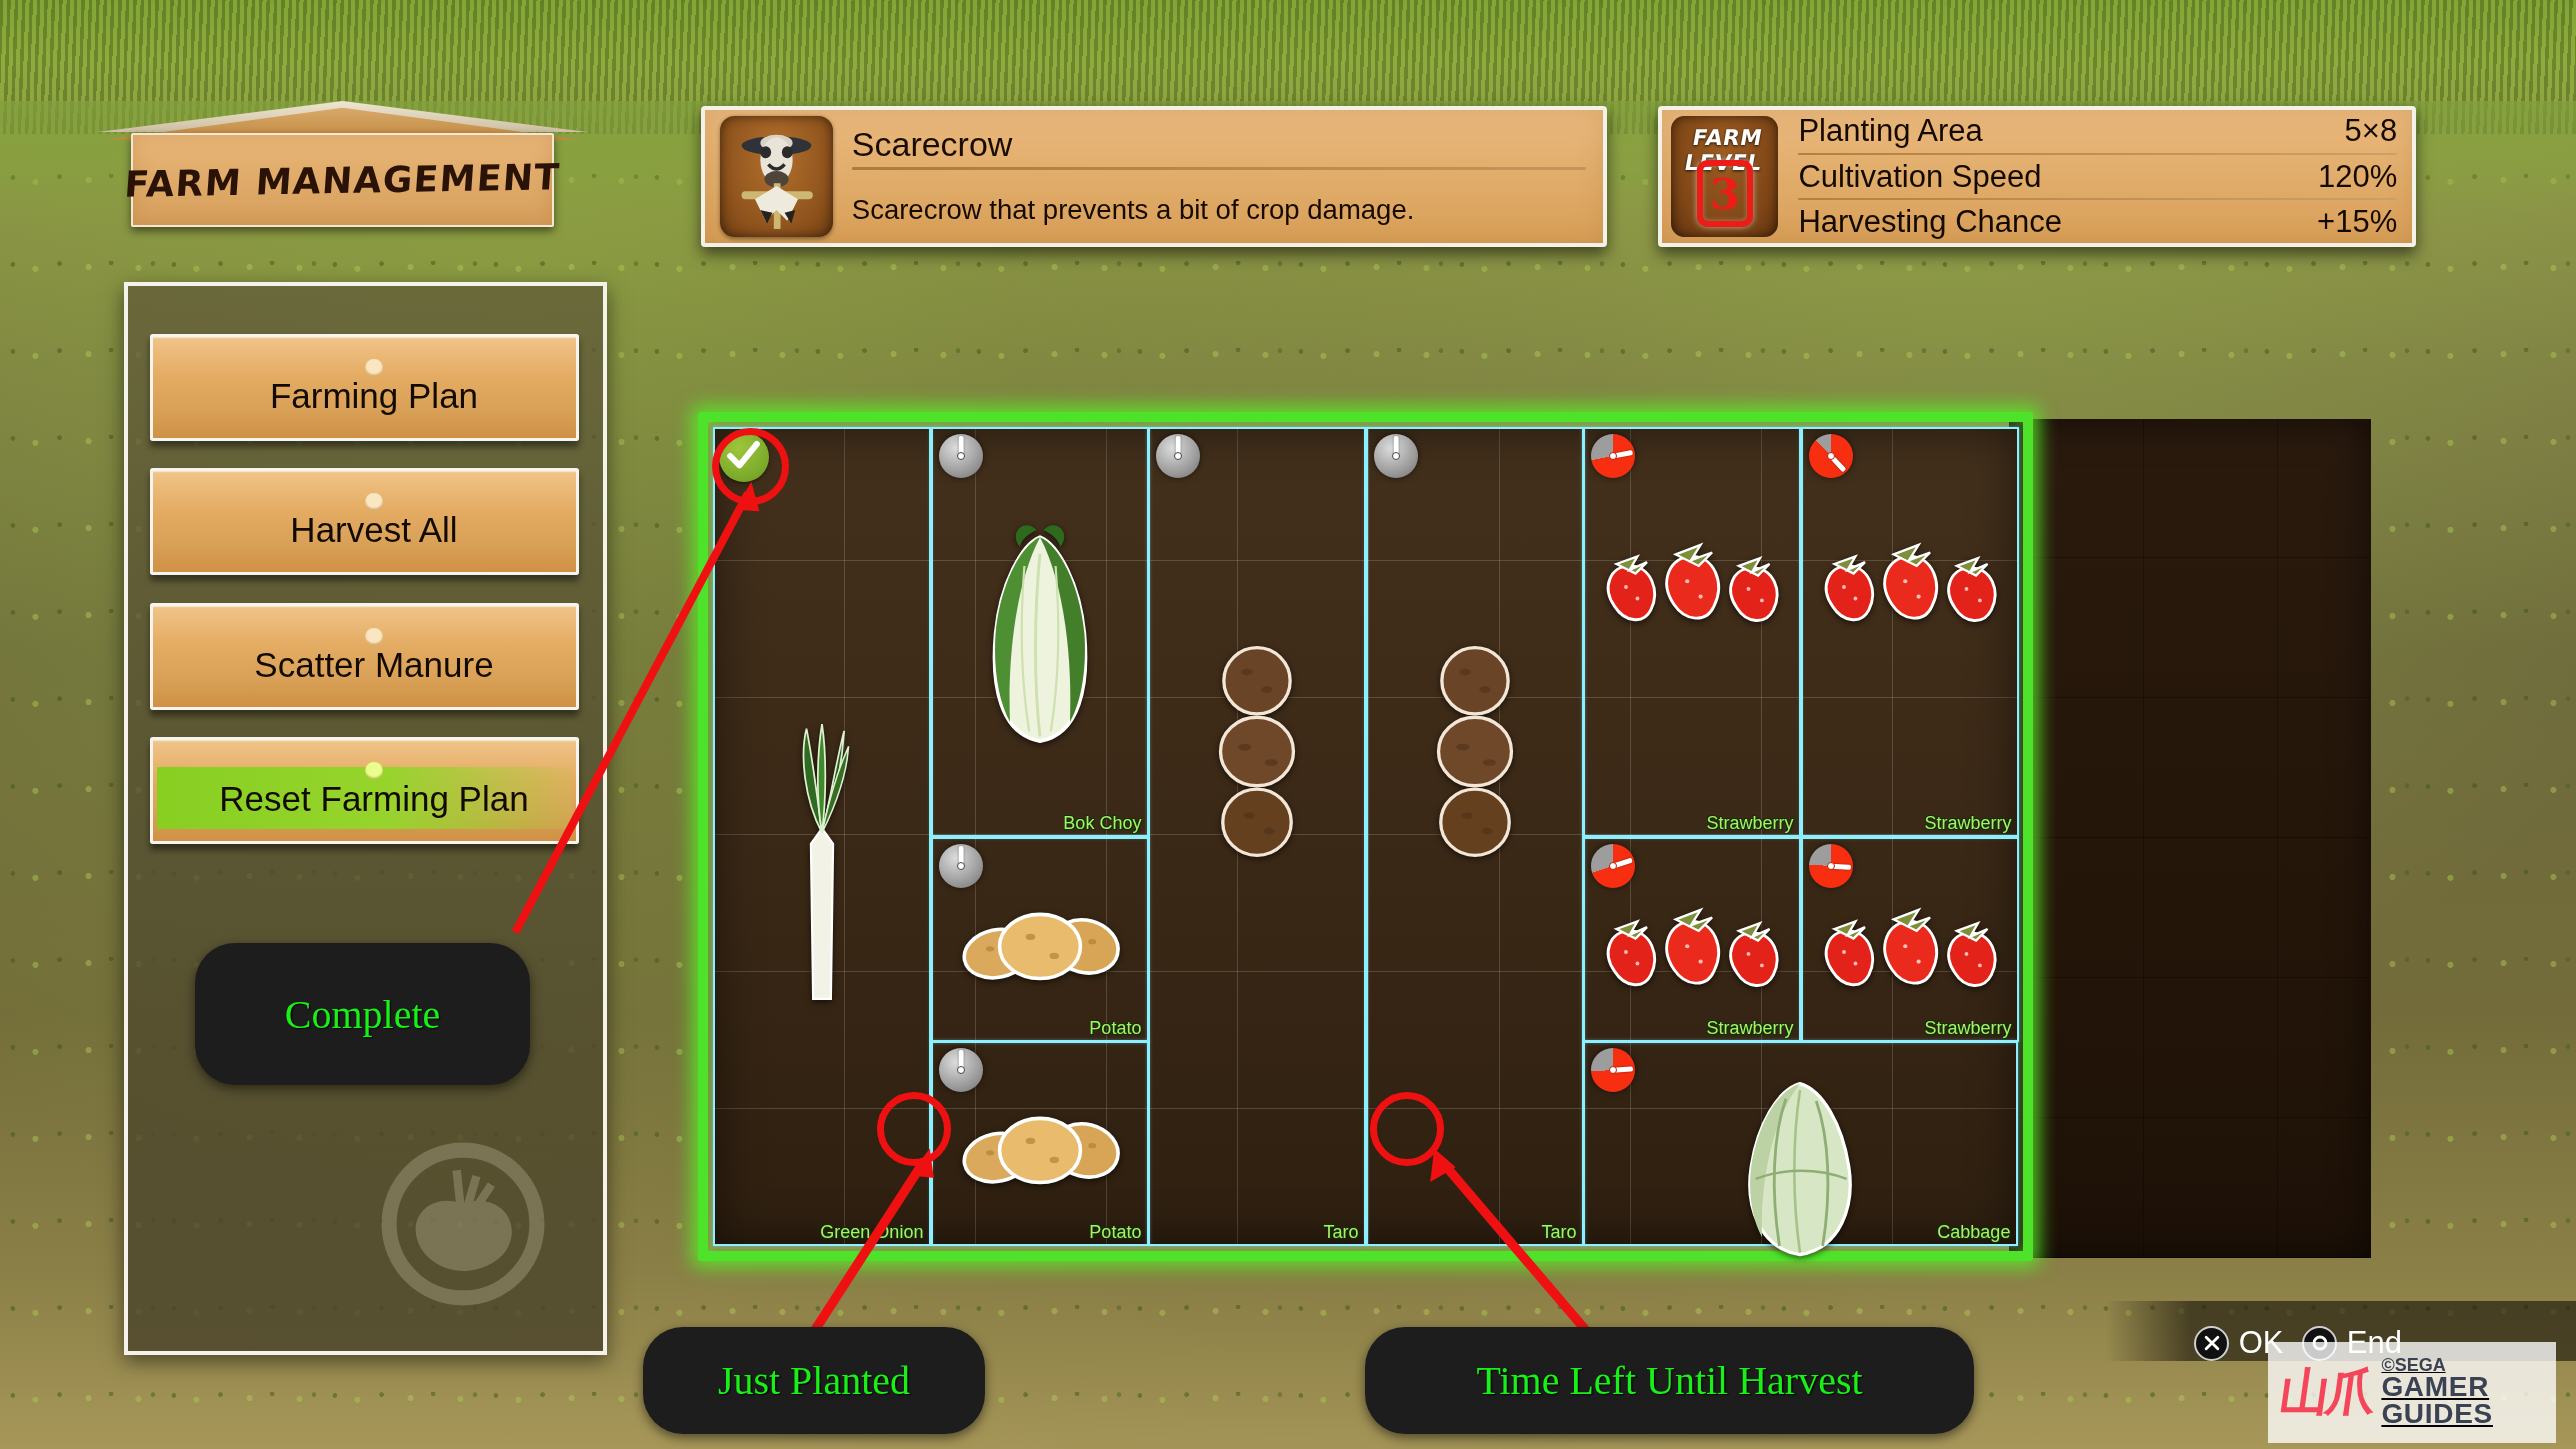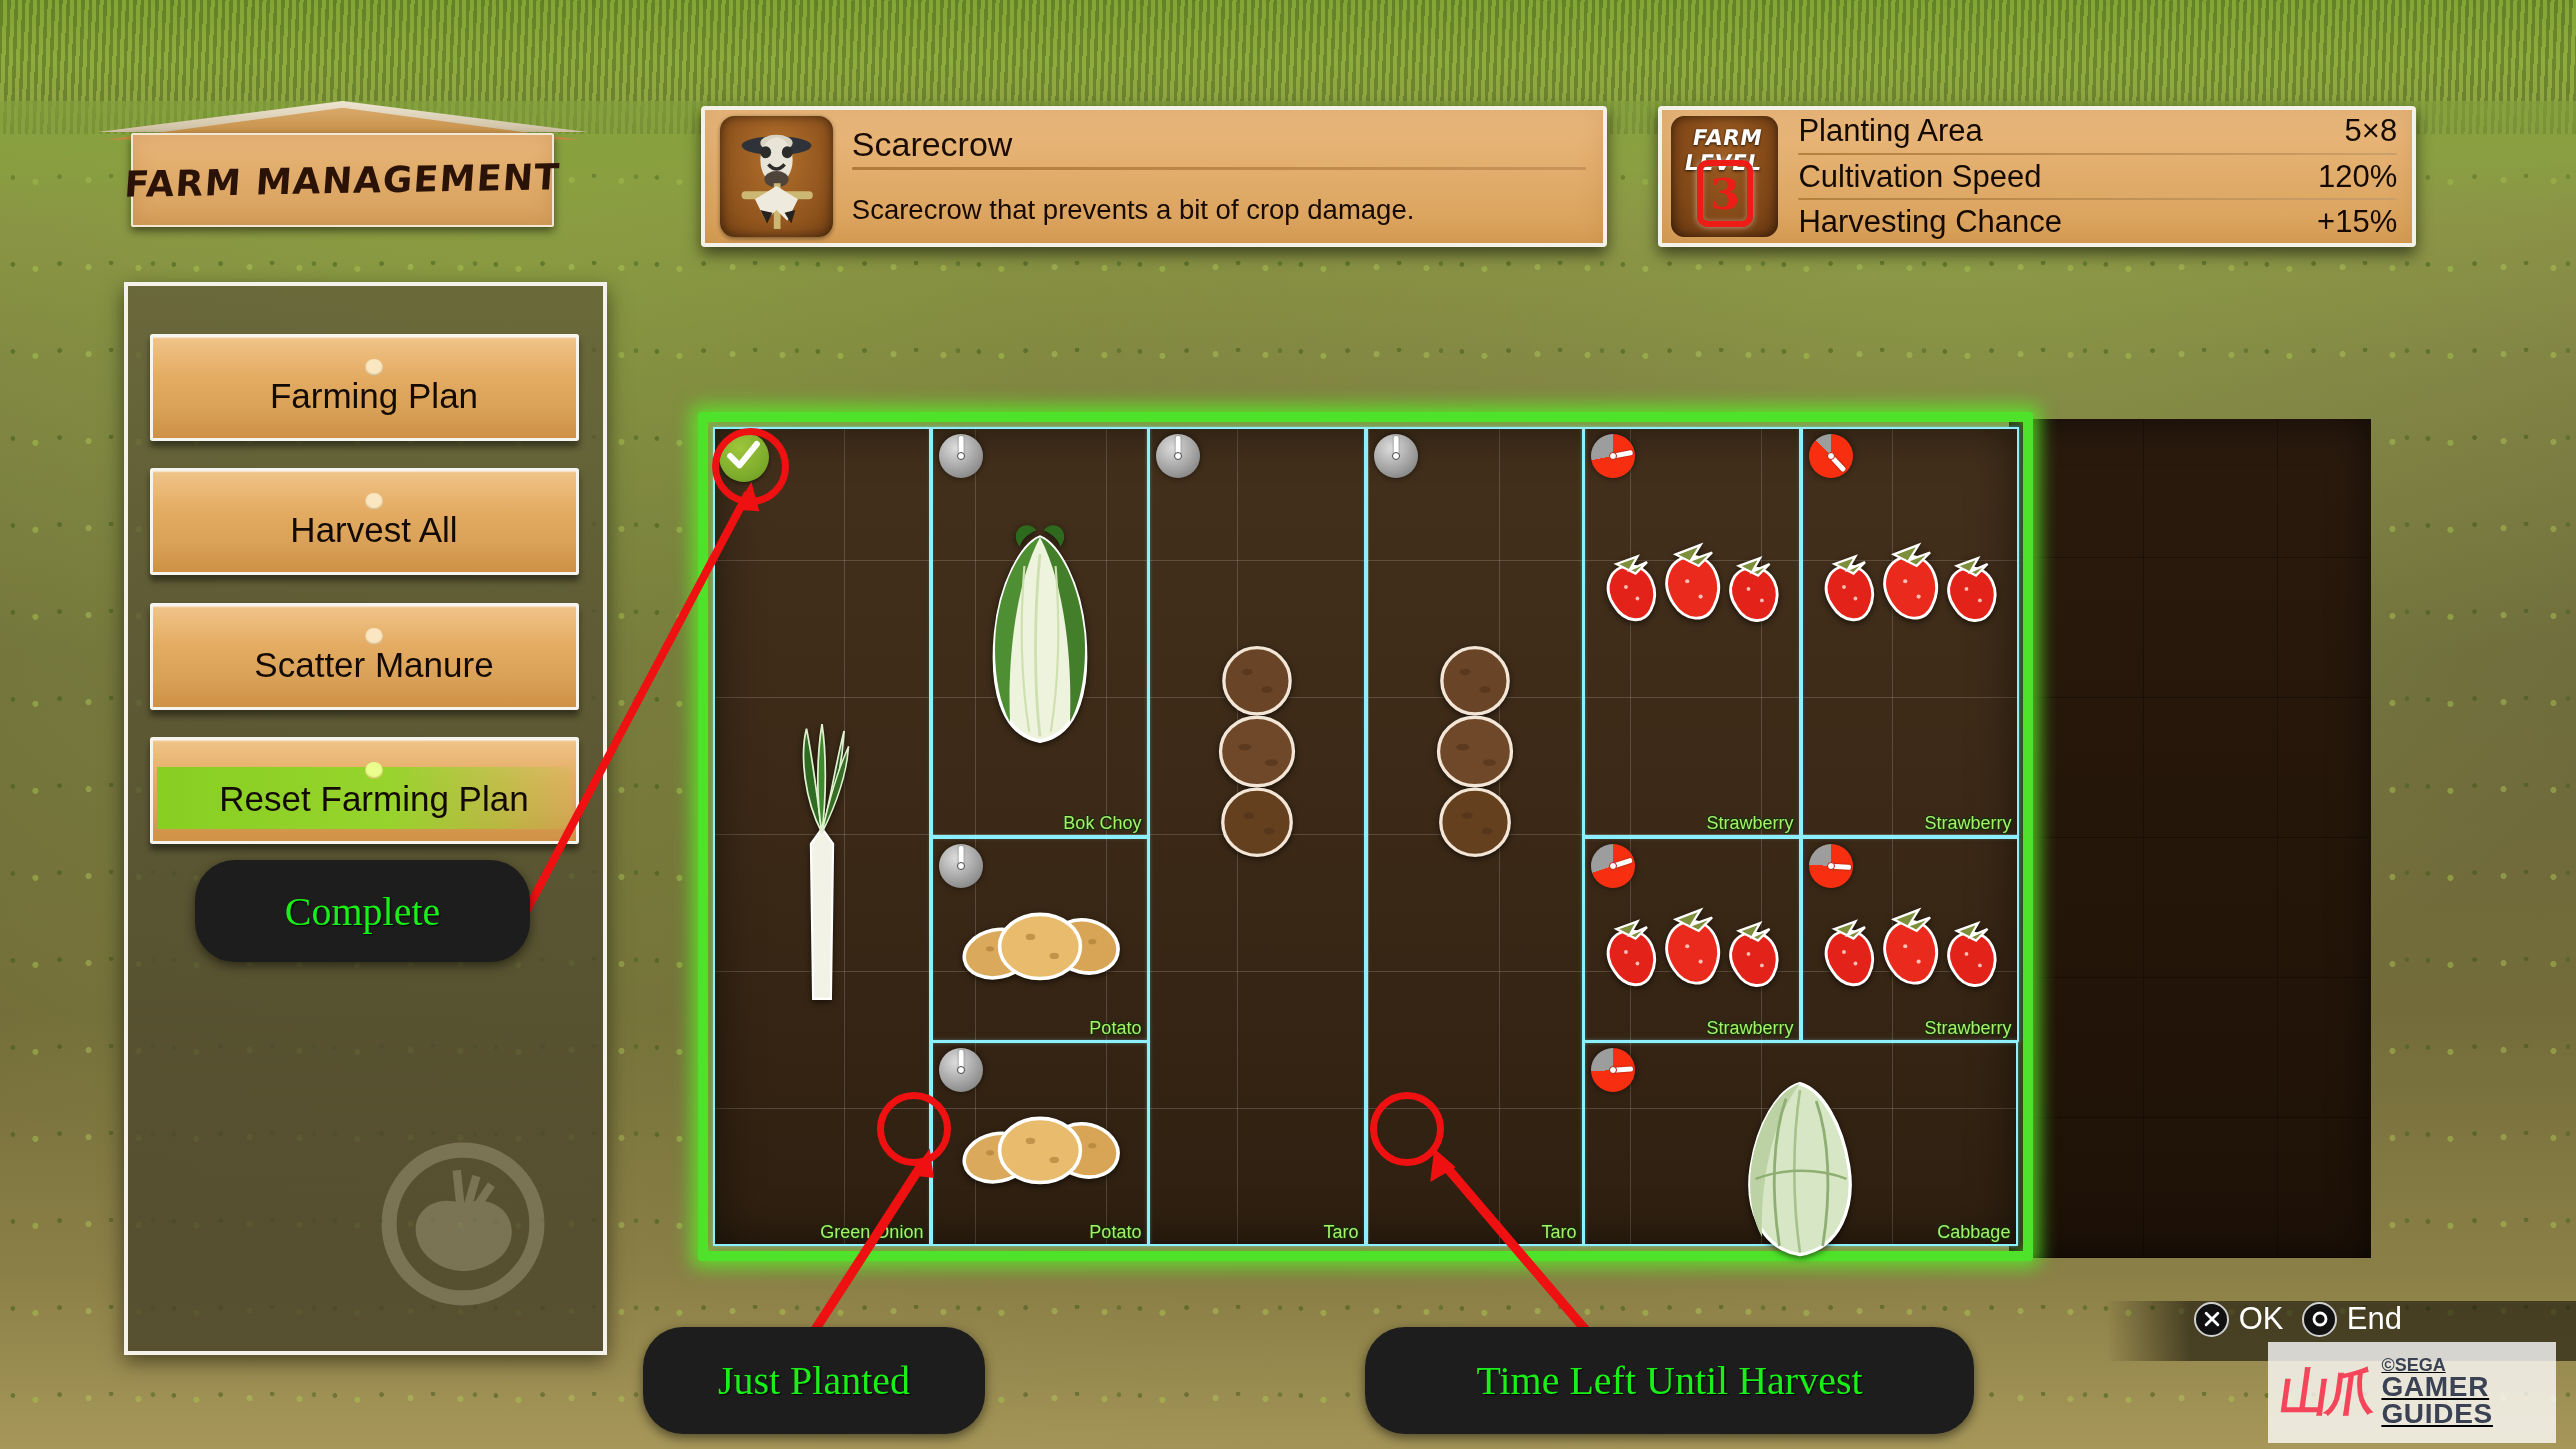--- a/index.html
+++ b/index.html
@@ -140,21 +140,21 @@
   
   .anno{position:absolute;background:#1d1d1d;border-radius:40px;
     display:flex;align-items:center;justify-content:center;box-shadow:0 4px 10.7px rgba(0,0,0,.5);}
   .anno span{font-family:"Liberation Serif", serif;font-size:40px;color:#18f018;
     text-shadow:1.3px 1.3px 1.3px rgba(0,0,0,.9);white-space:nowrap;}
   .ring{position:absolute;border:7.4px solid #ef1111;border-radius:50%;}
 
   
   .btnbar{position:absolute;right:0;top:1301px;width:470px;height:60px;
     background:linear-gradient(90deg, rgba(25,20,10,0), rgba(25,20,10,.62) 18%, rgba(25,20,10,.62));
-    display:flex;align-items:flex-start;justify-content:flex-end;gap:19px;padding-right:174px;}
+    display:flex;align-items:flex-end;justify-content:flex-end;gap:19px;padding-right:174px;}
   .padbtn{display:flex;align-items:center;gap:9.4px;}
   .padbtn .glyph{width:35px;height:35px;border-radius:50%;background:#111;
     border:2.7px solid #cfcfcf;display:flex;align-items:center;justify-content:center;color:#fff;}
   .padbtn .lbl{font-size:31px;color:#fff;}
 
   .gg{position:absolute;right:20px;top:1342px;width:288px;height:101px;
     background:rgba(255,255,255,.78);display:flex;align-items:center;gap:9.4px;padding-left:12px;}
   .gg .mark{font-family:"DejaVu Sans",sans-serif;font-weight:bold;font-size:50px;
     color:#f4455a;letter-spacing:-4px;transform:skewX(-8deg);}
   .gg .words{line-height:.96;text-decoration:underline;}
@@ -503,21 +503,21 @@
   <line x1="1210" y1="1990" x2="1378" y2="1730" stroke="#ef1111" stroke-width="14"></line>
   <polygon points="1386,1712 1356,1752 1392,1756" fill="#ef1111"></polygon>
   <line x1="2370" y1="1990" x2="2148" y2="1730" stroke="#ef1111" stroke-width="14"></line>
   <polygon points="2138,1712 2132,1762 2170,1740" fill="#ef1111"></polygon>
 </svg>
 
 <div class="ring" style="left:712px;top:428px;width:77px;height:77px"></div>
 <div class="ring" style="left:877px;top:1092px;width:74px;height:74px"></div>
 <div class="ring" style="left:1370px;top:1092px;width:74px;height:74px"></div>
 
-<div class="anno" style="left:195px;top:860px;width:335px;height:102px">
+<div class="anno" style="left:195px;top:943px;width:335px;height:142px">
   <span>Complete</span>
 </div>
 <div class="anno" style="left:643px;top:1327px;width:342px;height:107px">
   <span>Just Planted</span>
 </div>
 <div class="anno" style="left:1365px;top:1327px;width:609px;height:107px">
   <span>Time Left Until Harvest</span>
 </div>
 
 <div class="btnbar">

